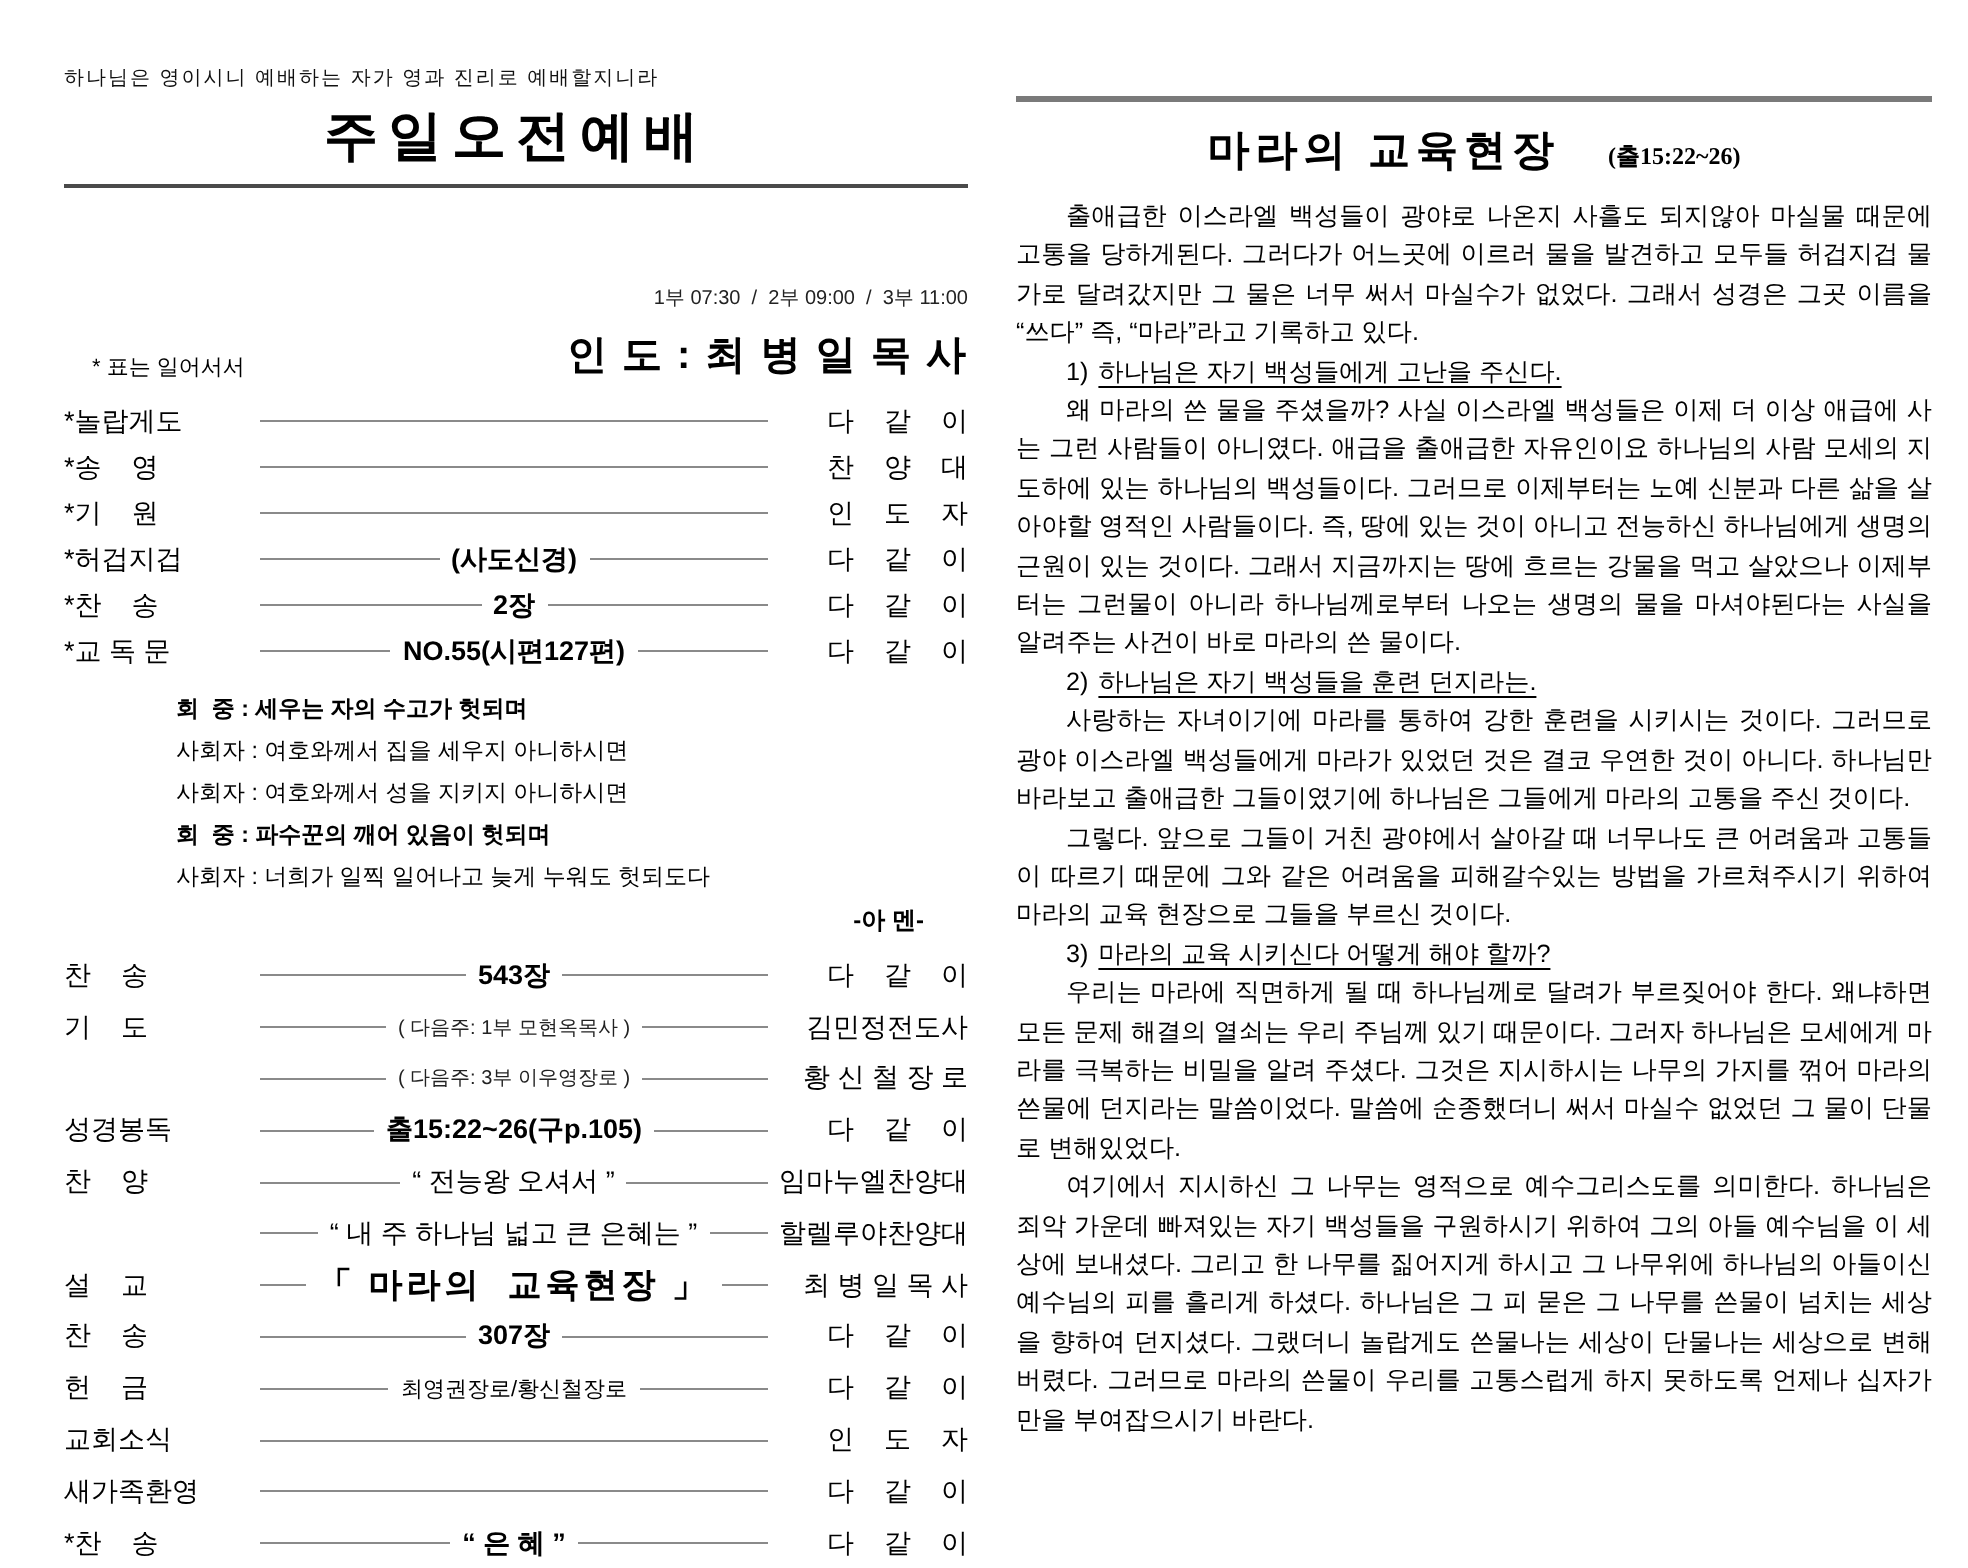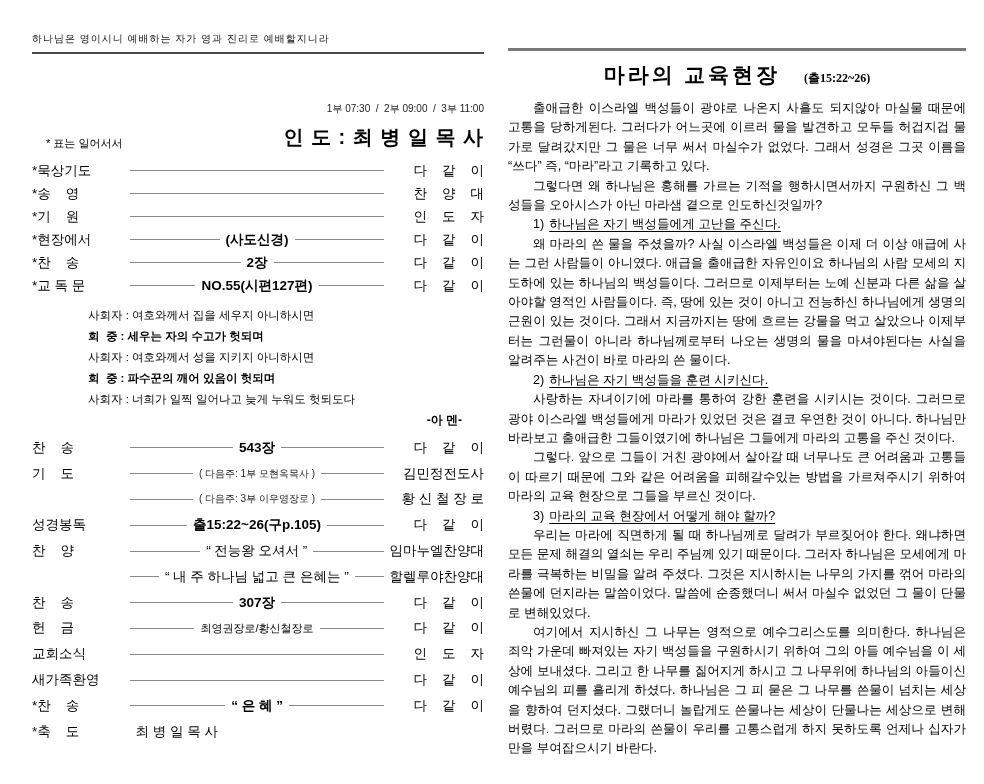--- a/index.html
+++ b/index.html
@@ -54,52 +54,53 @@
   .bodyp .num:empty{display:none;}
   .bodyp.h{margin-top:0;}
   .bodyp.h .num{margin-right:5px;}
   .bodyp.h .txt{text-decoration:underline;text-underline-offset:3px;}
 </style>
 </head>
 <body>
 
 <div class="col-left">
   <div class="verse">하나님은 영이시니 예배하는 자가 영과 진리로 예배할지니라</div>
+  <div class="l-title">주일오전예배</div>
   <hr class="l-rule">
   <div class="times">1부 07:30  /  2부 09:00  /  3부 11:00</div>
   <div class="note-row">
     <span class="stand-note">* 표는 일어서서</span>
     <span class="leader">인 도 : 최 병 일 목 사</span>
   </div>
 
   <div class="order order1">
 
       <div class="row nocenter">
-        <span class="label">*묵상기도</span>
+        <span class="label">*놀랍게도</span>
         <span class="line lineA"></span>
 
         <span class="right">다    같    이</span>
       </div>
 
       <div class="row nocenter">
         <span class="label">*송    영</span>
         <span class="line lineA"></span>
 
         <span class="right">찬    양    대</span>
       </div>
 
       <div class="row nocenter">
         <span class="label">*기    원</span>
         <span class="line lineA"></span>
 
         <span class="right">인    도    자</span>
       </div>
 
       <div class="row">
-        <span class="label">*현장에서</span>
+        <span class="label">*허겁지겁</span>
         <span class="line lineA"></span>
         <span class="center b">(사도신경)</span>
         <span class="line lineB"></span>
         <span class="right">다    같    이</span>
       </div>
 
       <div class="row">
         <span class="label">*찬    송</span>
         <span class="line lineA"></span>
         <span class="center b">2장</span>
@@ -111,24 +112,24 @@
         <span class="label">*교 독 문</span>
         <span class="line lineA"></span>
         <span class="center b">NO.55(시편127편)</span>
         <span class="line lineB"></span>
         <span class="right">다    같    이</span>
       </div>
     </div>
 
   <div class="resp">
 
+      <div class="resp-line b">회  중 : 세우는 자의 수고가 헛되며</div>
+
       <div class="resp-line">사회자 : 여호와께서 집을 세우지 아니하시면</div>
 
-      <div class="resp-line b">회  중 : 세우는 자의 수고가 헛되며</div>
-
       <div class="resp-line">사회자 : 여호와께서 성을 지키지 아니하시면</div>
 
       <div class="resp-line b">회  중 : 파수꾼의 깨어 있음이 헛되며</div>
 
       <div class="resp-line">사회자 : 너희가 일찍 일어나고 늦게 누워도 헛되도다</div>
 
     </div>
   <div class="amen">-아 멘-</div>
 
   <div class="order order2">
@@ -175,20 +176,27 @@
       </div>
 
       <div class="row">
         <span class="label"></span>
         <span class="line lineA"></span>
         <span class="center">“ 내 주 하나님 넓고 큰 은혜는 ”</span>
         <span class="line lineB"></span>
         <span class="right">할렐루야찬양대</span>
       </div>
 
+      <div class="row">
+        <span class="label">설    교</span>
+        <span class="line lineA"></span>
+        <span class="center big">「 마라의  교육현장 」</span>
+        <span class="line lineB"></span>
+        <span class="right">최 병 일 목 사</span>
+      </div>
 
       <div class="row">
         <span class="label">찬    송</span>
         <span class="line lineA"></span>
         <span class="center b">307장</span>
         <span class="line lineB"></span>
         <span class="right">다    같    이</span>
       </div>
 
       <div class="row">
@@ -232,31 +240,30 @@
 <div class="col-right">
   <hr class="r-rule">
   <div class="sermon-title">
     <span class="st-main">마라의 교육현장</span>
     <span class="st-ref">(출15:22~26)</span>
   </div>
   <div class="bodytext">
 
       <p class="bodyp p"><span class="txt">출애급한 이스라엘 백성들이 광야로 나온지 사흘도 되지않아 마실물 때문에 고통을 당하게된다. 그러다가 어느곳에 이르러 물을 발견하고 모두들 허겁지겁 물가로 달려갔지만 그 물은 너무 써서 마실수가 없었다. 그래서 성경은 그곳 이름을 “쓰다” 즉, “마라”라고 기록하고 있다.</span></p>
 
-      <p class="bodyp p"><span class="txt">그렇다면 왜 하나님은 홍해를 가르는 기적을 행하시면서까지 구원하신 그 백성들을 오아시스가 아닌 마라샘 곁으로 인도하신것일까?</span></p>
 
       <p class="bodyp h"><span class="num">1)</span><span class="txt">하나님은 자기 백성들에게 고난을 주신다.</span></p>
 
       <p class="bodyp p"><span class="txt">왜 마라의 쓴 물을 주셨을까? 사실 이스라엘 백성들은 이제 더 이상 애급에 사는 그런 사람들이 아니였다. 애급을 출애급한 자유인이요 하나님의 사람 모세의 지도하에 있는 하나님의 백성들이다. 그러므로 이제부터는 노예 신분과 다른 삶을 살아야할 영적인 사람들이다. 즉, 땅에 있는 것이 아니고 전능하신 하나님에게 생명의 근원이 있는 것이다. 그래서 지금까지는 땅에 흐르는 강물을 먹고 살았으나 이제부터는 그런물이 아니라 하나님께로부터 나오는 생명의 물을 마셔야된다는 사실을 알려주는 사건이 바로 마라의 쓴 물이다.</span></p>
 
-      <p class="bodyp h"><span class="num">2)</span><span class="txt">하나님은 자기 백성들을 훈련 시키신다.</span></p>
+      <p class="bodyp h"><span class="num">2)</span><span class="txt">하나님은 자기 백성들을 훈련 던지라는.</span></p>
 
       <p class="bodyp p"><span class="txt">사랑하는 자녀이기에 마라를 통하여 강한 훈련을 시키시는 것이다. 그러므로 광야 이스라엘 백성들에게 마라가 있었던 것은 결코 우연한 것이 아니다. 하나님만 바라보고 출애급한 그들이였기에 하나님은 그들에게 마라의 고통을 주신 것이다.</span></p>
 
       <p class="bodyp p"><span class="txt">그렇다. 앞으로 그들이 거친 광야에서 살아갈 때 너무나도 큰 어려움과 고통들이 따르기 때문에 그와 같은 어려움을 피해갈수있는 방법을 가르쳐주시기 위하여 마라의 교육 현장으로 그들을 부르신 것이다.</span></p>
 
-      <p class="bodyp h"><span class="num">3)</span><span class="txt">마라의 교육 현장에서 어떻게 해야 할까?</span></p>
+      <p class="bodyp h"><span class="num">3)</span><span class="txt">마라의 교육 시키신다 어떻게 해야 할까?</span></p>
 
       <p class="bodyp p"><span class="txt">우리는 마라에 직면하게 될 때 하나님께로 달려가 부르짖어야 한다. 왜냐하면 모든 문제 해결의 열쇠는 우리 주님께 있기 때문이다. 그러자 하나님은 모세에게 마라를 극복하는 비밀을 알려 주셨다. 그것은 지시하시는 나무의 가지를 꺾어 마라의 쓴물에 던지라는 말씀이었다. 말씀에 순종했더니 써서 마실수 없었던 그 물이 단물로 변해있었다.</span></p>
 
       <p class="bodyp p"><span class="txt">여기에서 지시하신 그 나무는 영적으로 예수그리스도를 의미한다. 하나님은 죄악 가운데 빠져있는 자기 백성들을 구원하시기 위하여 그의 아들 예수님을 이 세상에 보내셨다. 그리고 한 나무를 짊어지게 하시고 그 나무위에 하나님의 아들이신 예수님의 피를 흘리게 하셨다. 하나님은 그 피 묻은 그 나무를 쓴물이 넘치는 세상을 향하여 던지셨다. 그랬더니 놀랍게도 쓴물나는 세상이 단물나는 세상으로 변해버렸다. 그러므로 마라의 쓴물이 우리를 고통스럽게 하지 못하도록 언제나 십자가만을 부여잡으시기 바란다.</span></p>
     </div>
 </div>
 
 </body></html>

